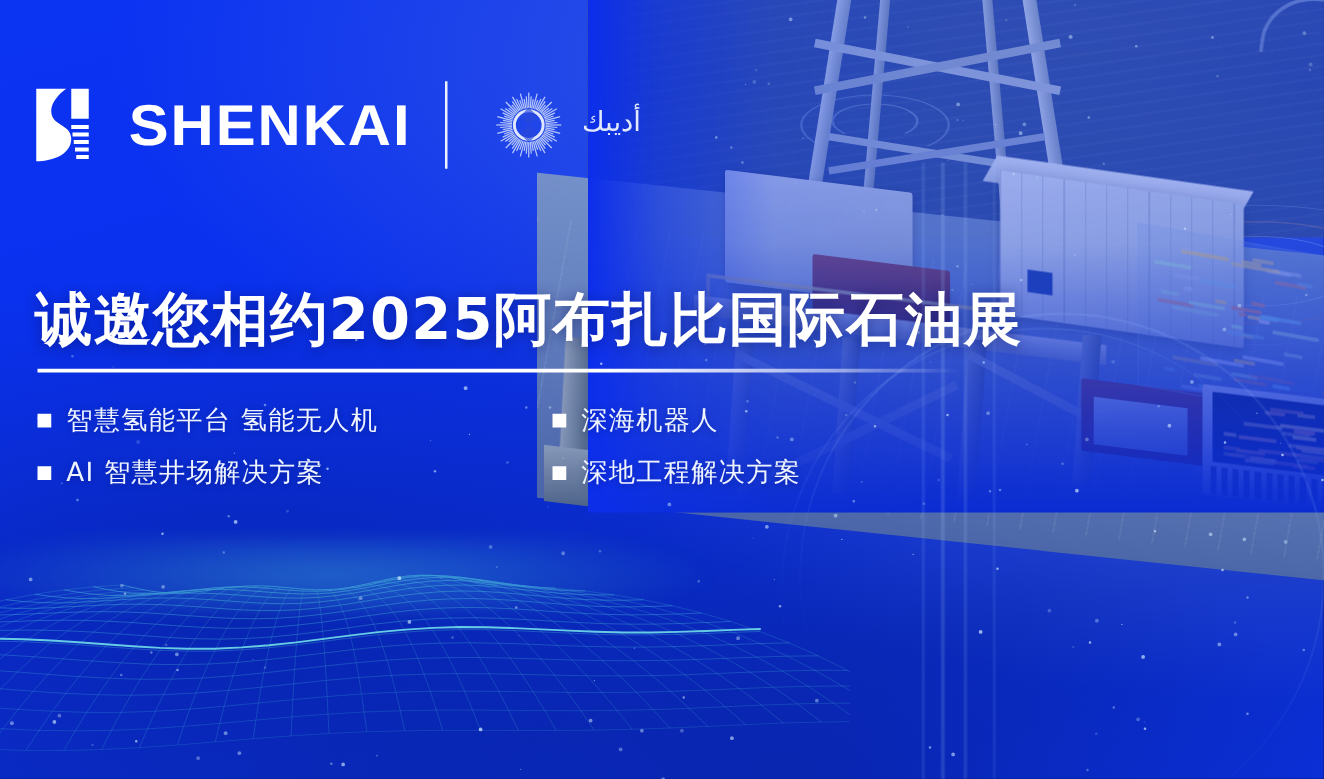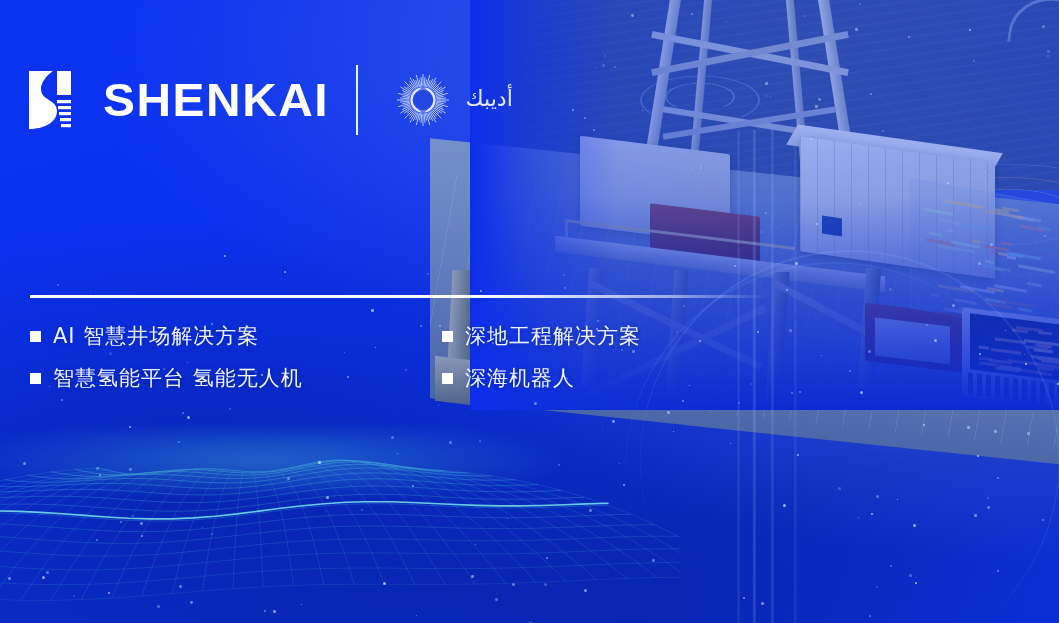--- a/index.html
+++ b/index.html
@@ -832,40 +832,41 @@
           <circle cx="31" cy="31" r="11.5" fill="none" stroke="#eaf0ff" stroke-width="2.4"></circle>
           <path d="M31 17 L38 24 L31 31 L24 24 Z" fill="#2b49d8" opacity="0.65"></path>
           <path d="M31 31 L38 38 L31 45 L24 38 Z" fill="#2b49d8" opacity="0.65"></path>
         </svg>
         <div class="adipec-txt">
           <div class="adipec-ar">أديبك</div>
         </div>
       </div>
     </div>
 
+    <div class="headline">诚邀您相约2025阿布扎比国际石油展</div>
 
     <div class="divider"></div>
 
     <div class="bullets">
+      <div class="brow">
+        <div class="bcell c1">
+          <span class="bsq"></span>
+          <span class="btxt">智慧氢能平台  氢能无人机</span>
+        </div>
+        <div class="bcell">
+          <span class="bsq"></span>
+          <span class="btxt">深海机器人</span>
+        </div>
+      </div>
       <div class="brow">
         <div class="bcell c1">
           <span class="bsq"></span>
           <span class="btxt">AI 智慧井场解决方案</span>
         </div>
         <div class="bcell">
           <span class="bsq"></span>
           <span class="btxt">深地工程解决方案</span>
         </div>
       </div>
-      <div class="brow">
-        <div class="bcell c1">
-          <span class="bsq"></span>
-          <span class="btxt">智慧氢能平台  氢能无人机</span>
-        </div>
-        <div class="bcell">
-          <span class="bsq"></span>
-          <span class="btxt">深海机器人</span>
-        </div>
-      </div>
     </div>
 
   </div>
 </div>
 
 </body></html>

